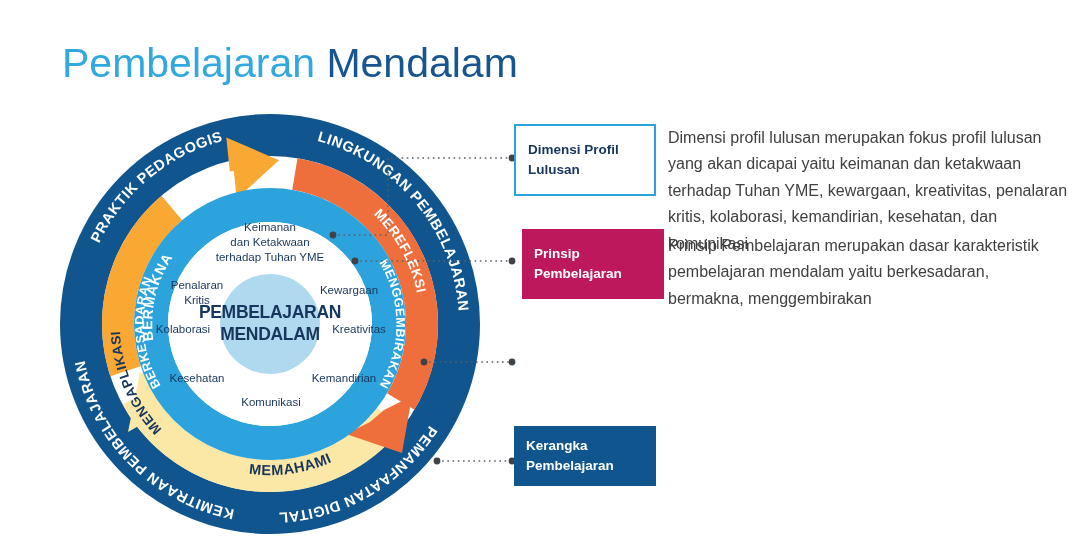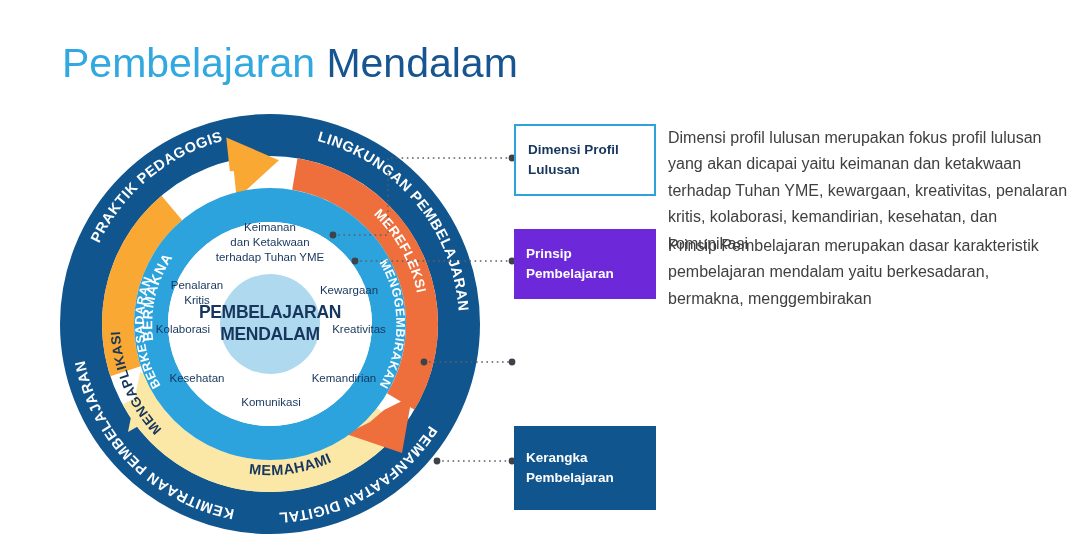--- a/index.html
+++ b/index.html
@@ -21,21 +21,21 @@
   #panels{position:absolute;left:505px;top:112px;width:574px;height:420px;}
   .panel{position:absolute;left:0;width:574px;}
   .panel .chip{
     position:absolute;left:9px;top:0;width:142px;
     box-sizing:border-box;
     display:flex;align-items:center;
     padding:20px 12px;
     font-size:13.5px;font-weight:bold;line-height:1.45;
   }
   .chip-white{background:#ffffff;border:2.5px solid #2CA3DC;color:#17365D;}
-  .chip-blue{background:#6d28d9;color:#ffffff;}
+  .chip-blue{background:#be185d;color:#ffffff;margin-left:8px;}
   .chip-yellow{background:#FCE9A8;color:#17365D;}
   .chip-navy{background:#10558E;color:#ffffff;}
   .panel .body{
     position:absolute;left:163px;top:0;width:400px;
     font-size:16px;line-height:1.65;color:#404040;
   }
   .panel.p1 .body{top:1px;}
   .panel.p2 .body{top:4px;}
   .panel.p3 .body{top:8px;}
   .panel.p4 .body{top:2px;}
@@ -164,16 +164,16 @@
     <div class="body">Dimensi profil lulusan merupakan fokus profil lulusan yang akan dicapai yaitu keimanan dan ketakwaan terhadap Tuhan YME, kewargaan, kreativitas, penalaran kritis, kolaborasi, kemandirian, kesehatan, dan komunikasi</div>
   </div>
 
   <div class="panel p2" style="top:117px;height:92px;">
     <div class="chip chip-blue" style="height:70px;">Prinsip Pembelajaran</div>
     <div class="body">Prinsip Pembelajaran merupakan dasar karakteristik pembelajaran mendalam yaitu berkesadaran, bermakna, menggembirakan</div>
   </div>
 
 
   <div class="panel p4" style="top:314px;height:100px;">
-    <div class="chip chip-navy" style="height:84px;">Kerangka Pembelajaran</div>
+    <div class="chip chip-navy" style="height:60px;">Kerangka Pembelajaran</div>
   </div>
 
 </div>
 
 </body></html>

